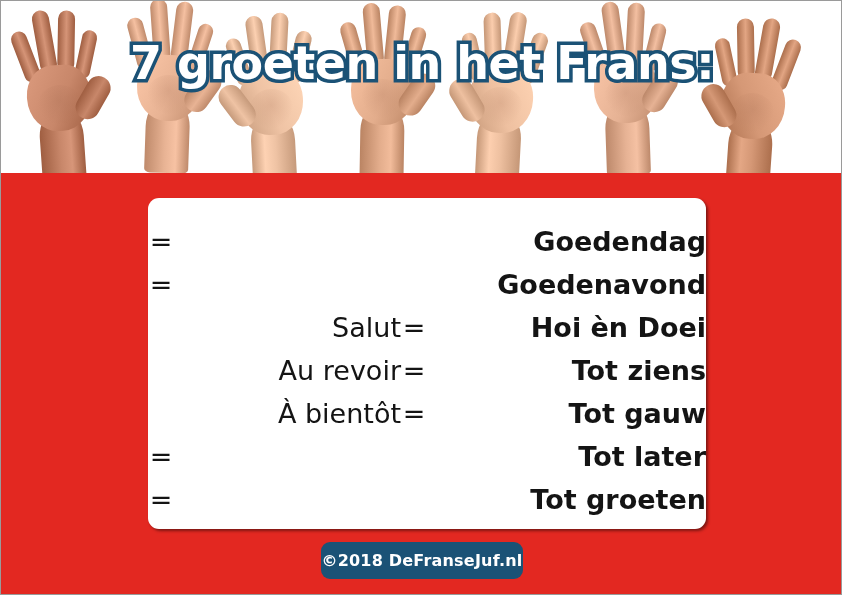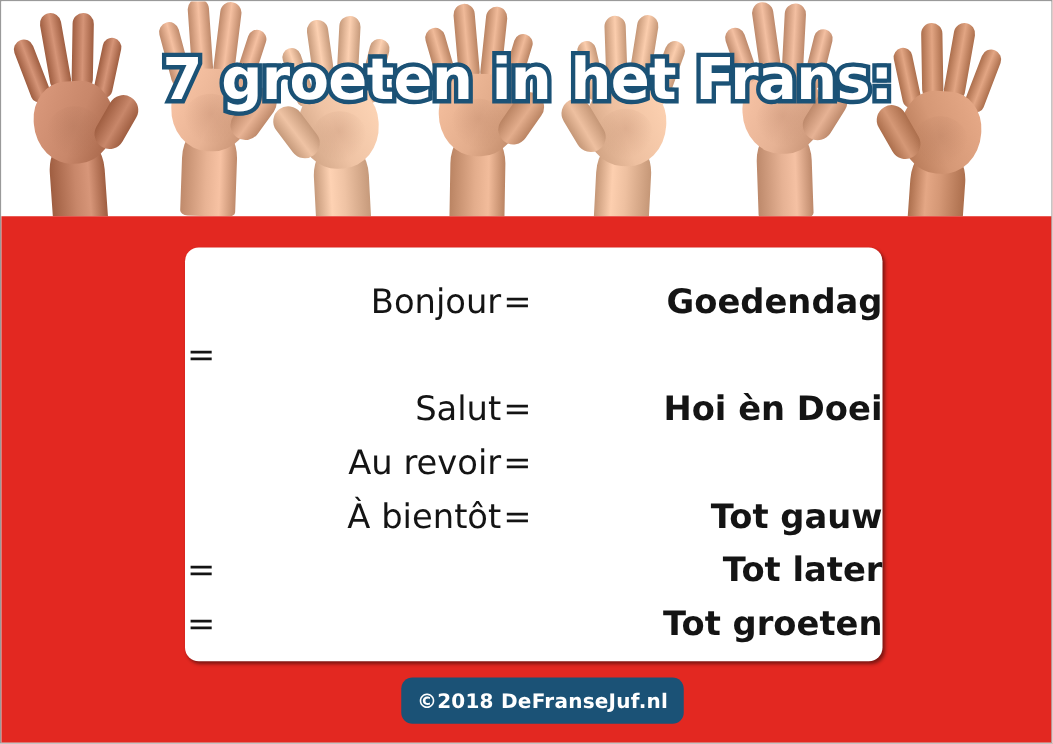--- a/index.html
+++ b/index.html
@@ -175,21 +175,21 @@
     text-align: right;
     font-weight: bold;
     white-space: nowrap;
   }
 
   
   #footer-badge {
     position: absolute;
     left: 320px;
     top: 541px;
-    width: 226px;
+    width: 202px;
     height: 37px;
     background: #1b5276;
     border-radius: 9px;
     color: #ffffff;
     font-size: 16px;
     font-weight: bold;
     display: flex;
     align-items: center;
     justify-content: center;
     letter-spacing: .2px;
@@ -276,35 +276,36 @@
 
   <div id="red-body"></div>
 
   <div id="title">
     <span id="title-text">7 groeten in het Frans:</span>
   </div>
 
   <div id="card">
     <div id="phrase-list">
         <div class="phrase-row">
-          <span class="phrase-fr">Bonjour</span>
           <span class="phrase-eq">=</span>
           <span class="phrase-nl">Goedendag</span>
         </div>
         <div class="phrase-row">
           <span class="phrase-eq">=</span>
+          <span class="phrase-nl">Goedenavond</span>
         </div>
         <div class="phrase-row">
           <span class="phrase-fr">Salut</span>
           <span class="phrase-eq">=</span>
           <span class="phrase-nl">Hoi èn Doei</span>
         </div>
         <div class="phrase-row">
           <span class="phrase-fr">Au revoir</span>
           <span class="phrase-eq">=</span>
+          <span class="phrase-nl">Tot ziens</span>
         </div>
         <div class="phrase-row">
           <span class="phrase-fr">À bientôt</span>
           <span class="phrase-eq">=</span>
           <span class="phrase-nl">Tot gauw</span>
         </div>
         <div class="phrase-row">
           <span class="phrase-eq">=</span>
           <span class="phrase-nl">Tot later</span>
         </div>

